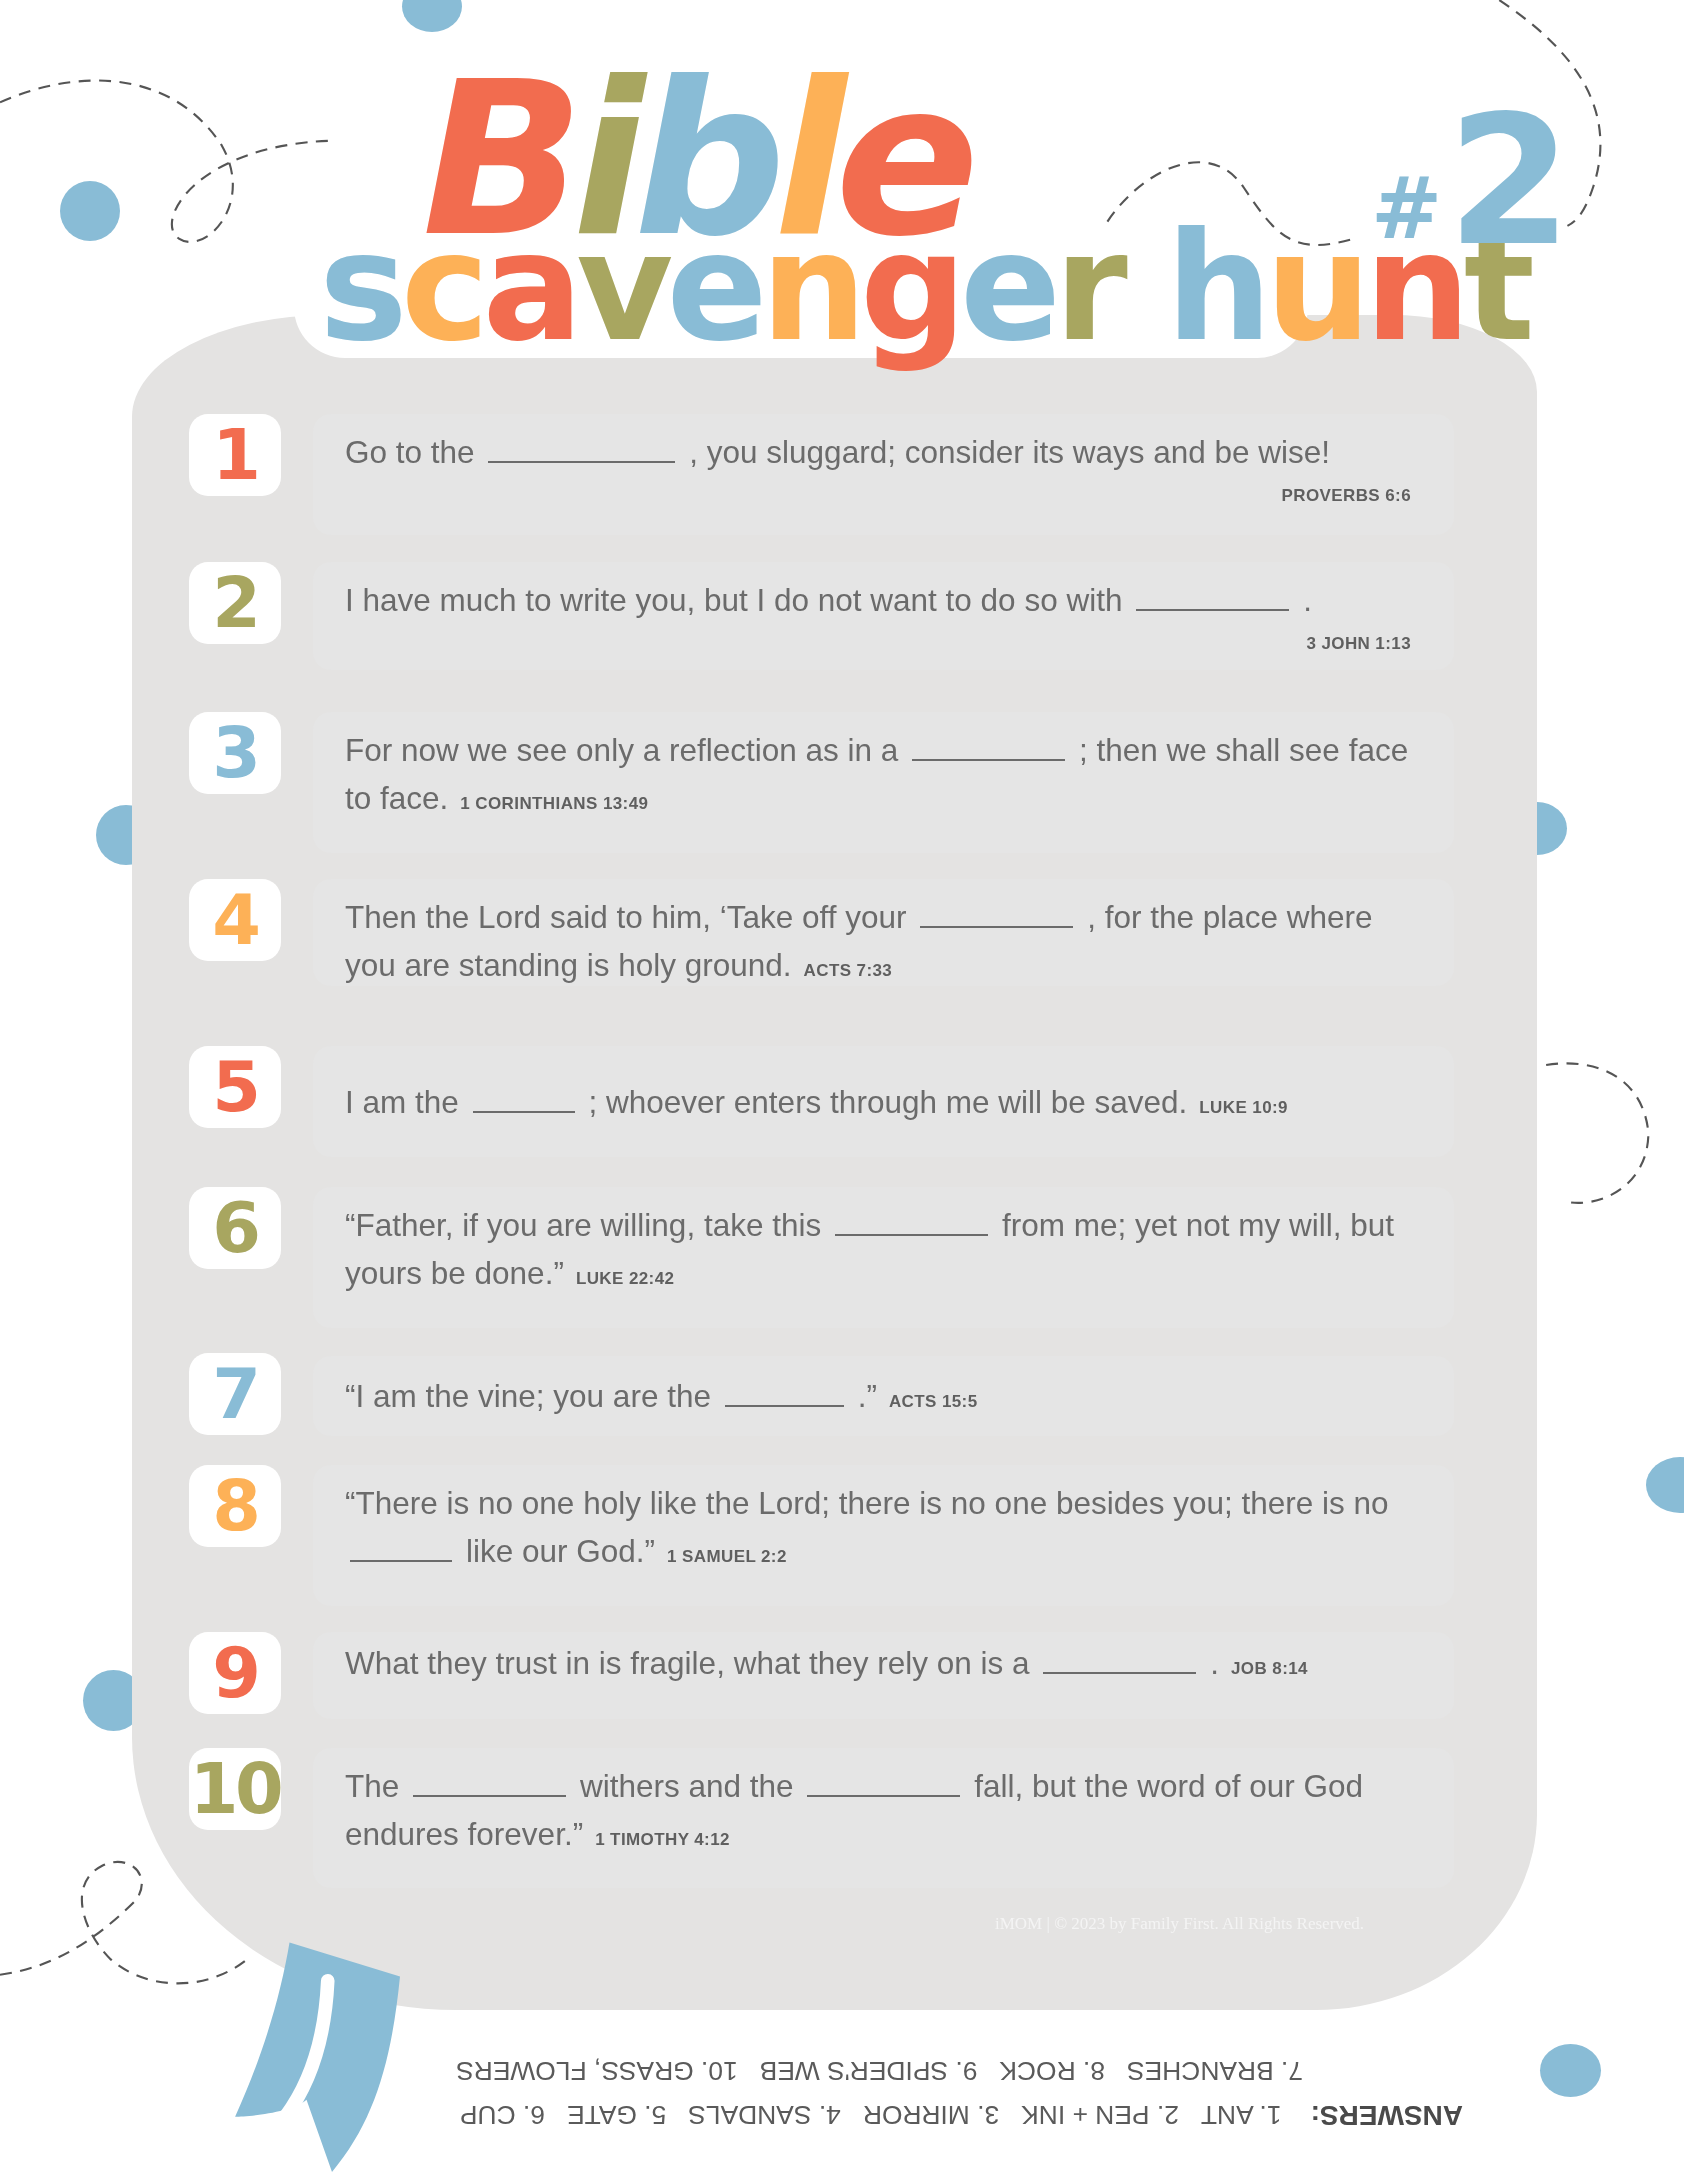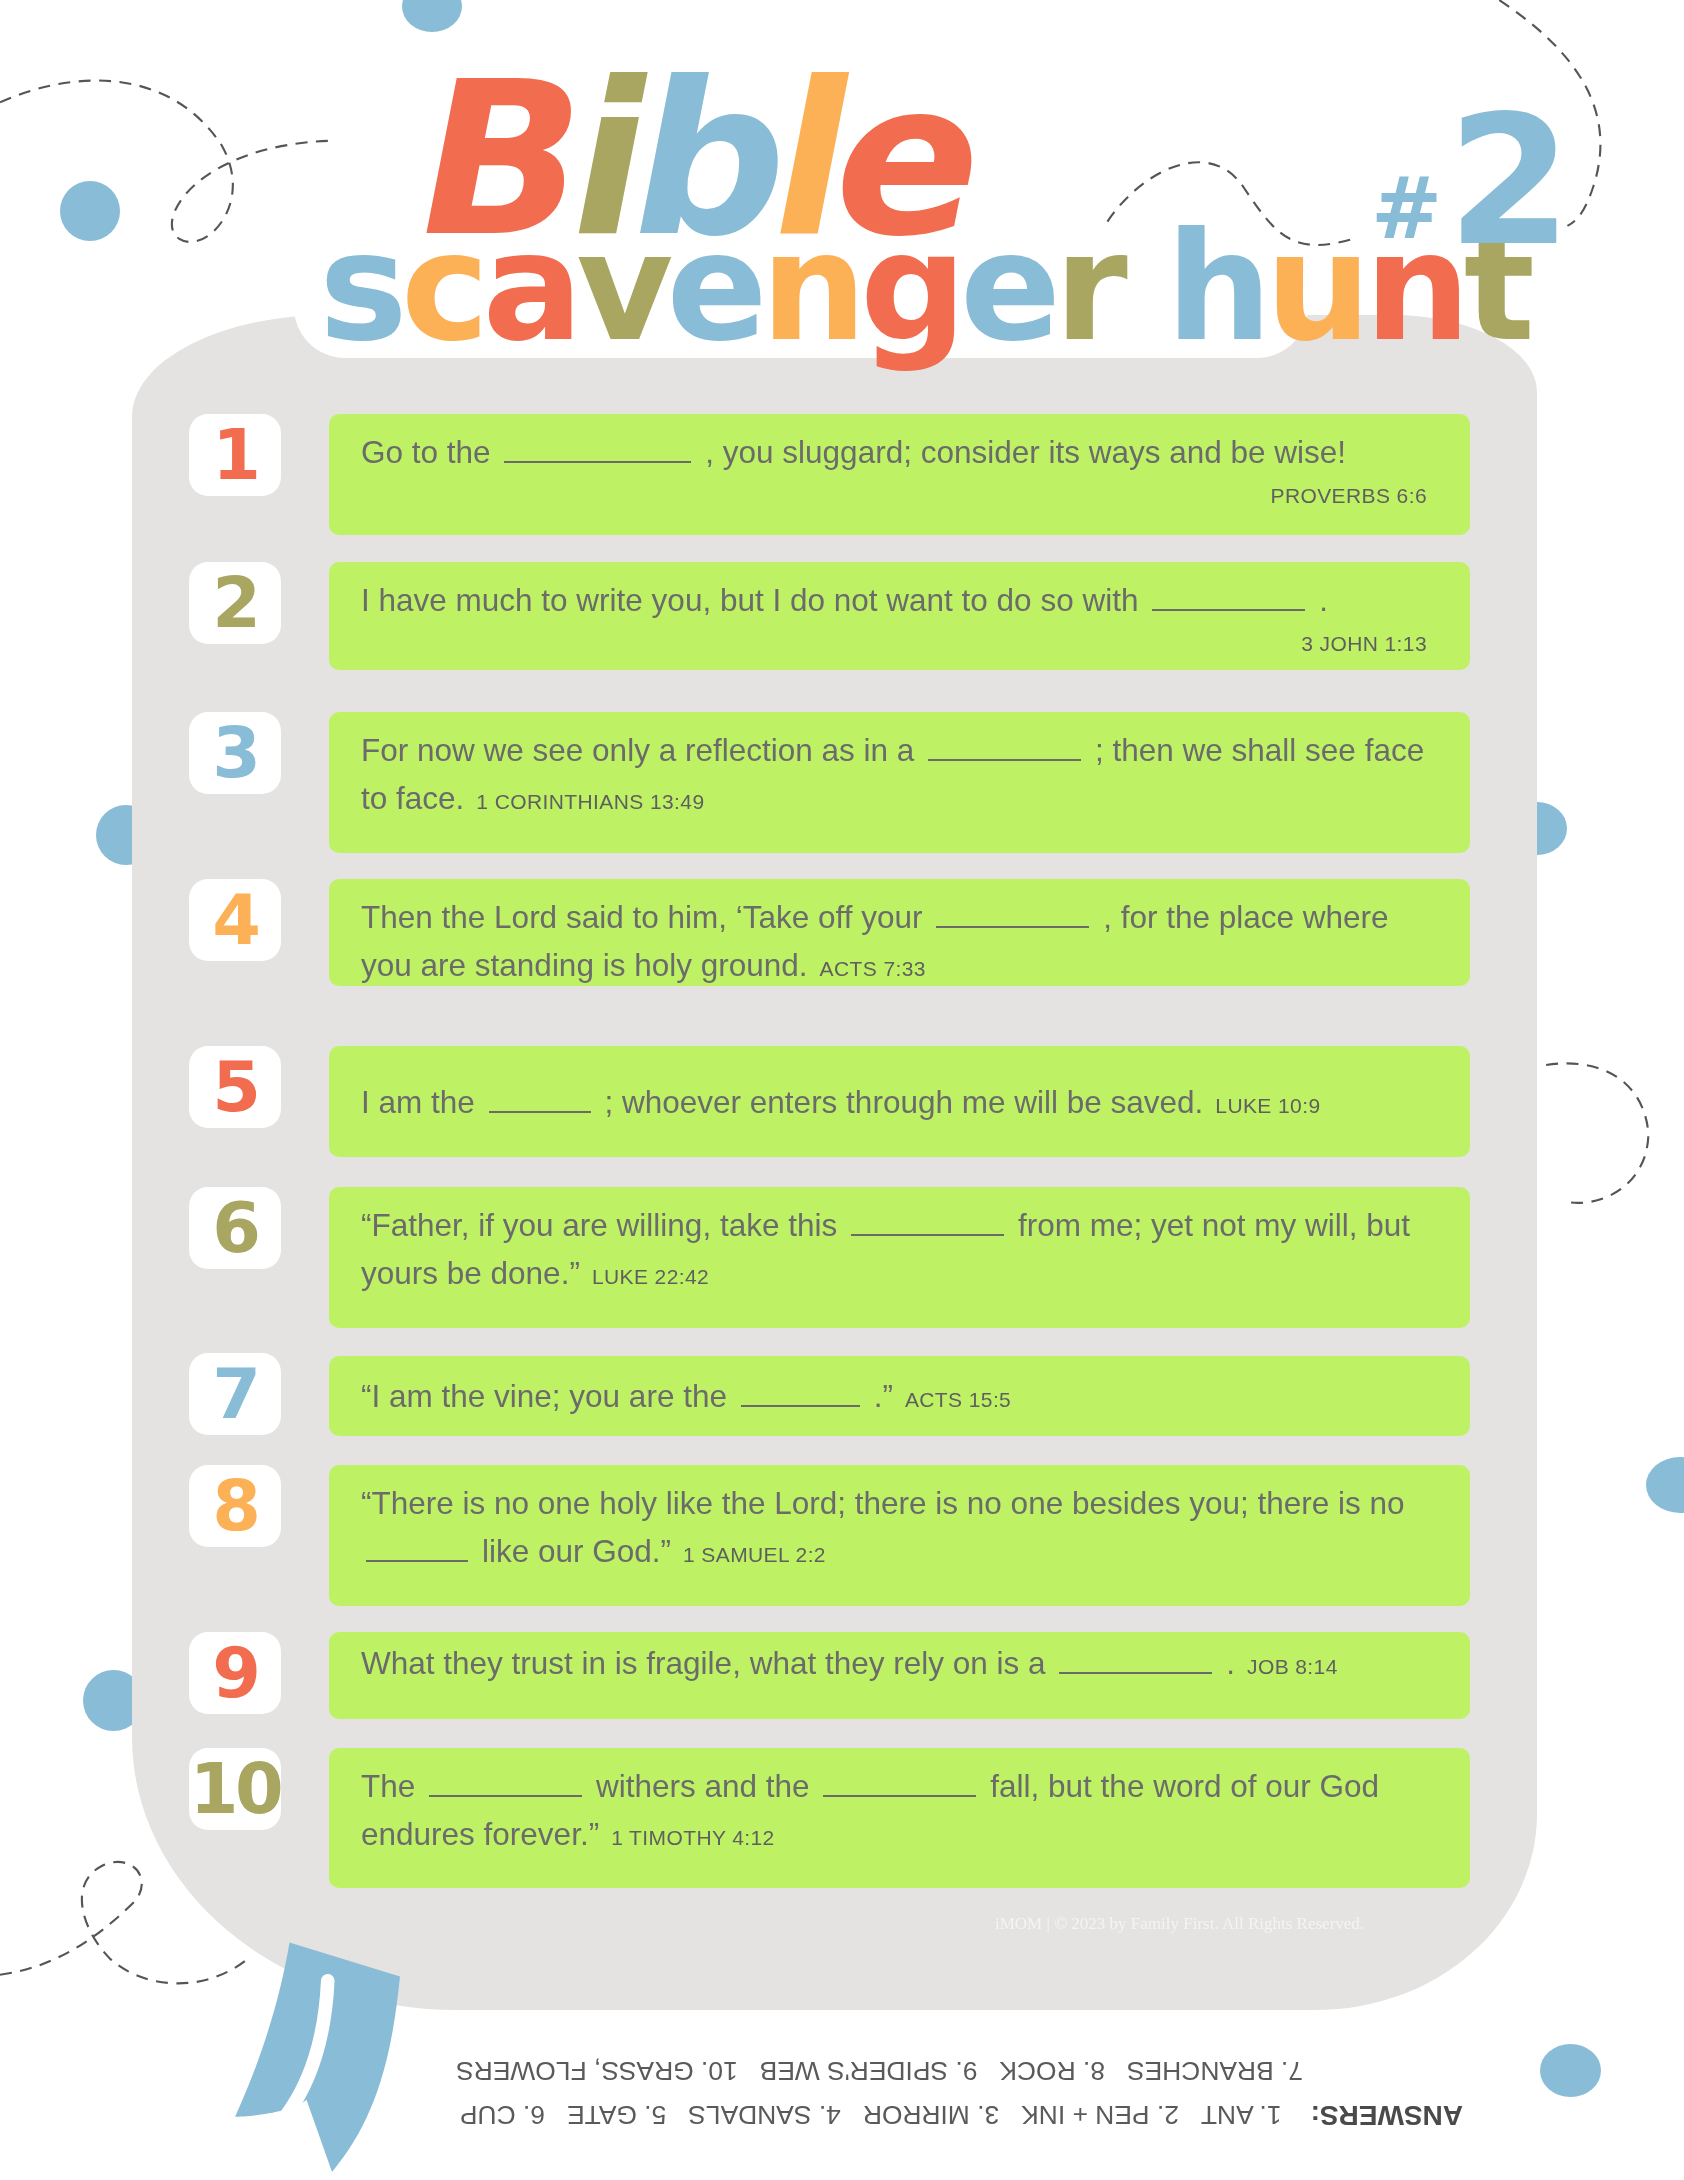--- a/index.html
+++ b/index.html
@@ -41,25 +41,25 @@
   .row { position: absolute; left: 189px; width: 1267px; }
   .badge {
     position: absolute; left: 0; top: 0; width: 92px; height: 82px;
     background: #ffffff; border-radius: 19px;
     display: flex; align-items: center; justify-content: center;
     font-family: "DejaVu Sans", sans-serif; font-weight: bold; font-size: 70px;
     letter-spacing: -3.4px;
   }
   .card {
     position: absolute; left: 124px; top: 0; width: 1141px;
-    background: #bef264; border-radius: 10px; box-sizing: border-box;
+    background: #e5e5e5; border-radius: 18px; box-sizing: border-box;
     padding: 13.6px 43px 0 32px; color: #6b6b6b;
-    font-size: 31.5px; line-height: 48px; font-weight: normal; margin-left: 16px;
+    font-size: 31.5px; line-height: 48px; font-weight: normal;
   }
-  .ref { font-weight: normal; color: #5f5f5f; font-size: 21px; letter-spacing: 0.4px; margin-left: 12px; }
+  .ref { font-weight: bold; color: #5f5f5f; font-size: 17px; letter-spacing: 0.4px; margin-left: 12px; }
   .ref-right { display: block; text-align: right; margin-top: -3.4px; }
   .blank {
     display: inline-block; border-bottom: 2.6px solid #6b6b6b; height: 31px;
     vertical-align: baseline; margin: 0 5.1px;
   }
 
   .copyright {
     position: absolute; left: 995px; top: 1914px; font-family: "Liberation Serif", serif;
     font-size: 17px; color: #f4f4f4; white-space: nowrap;
   }

